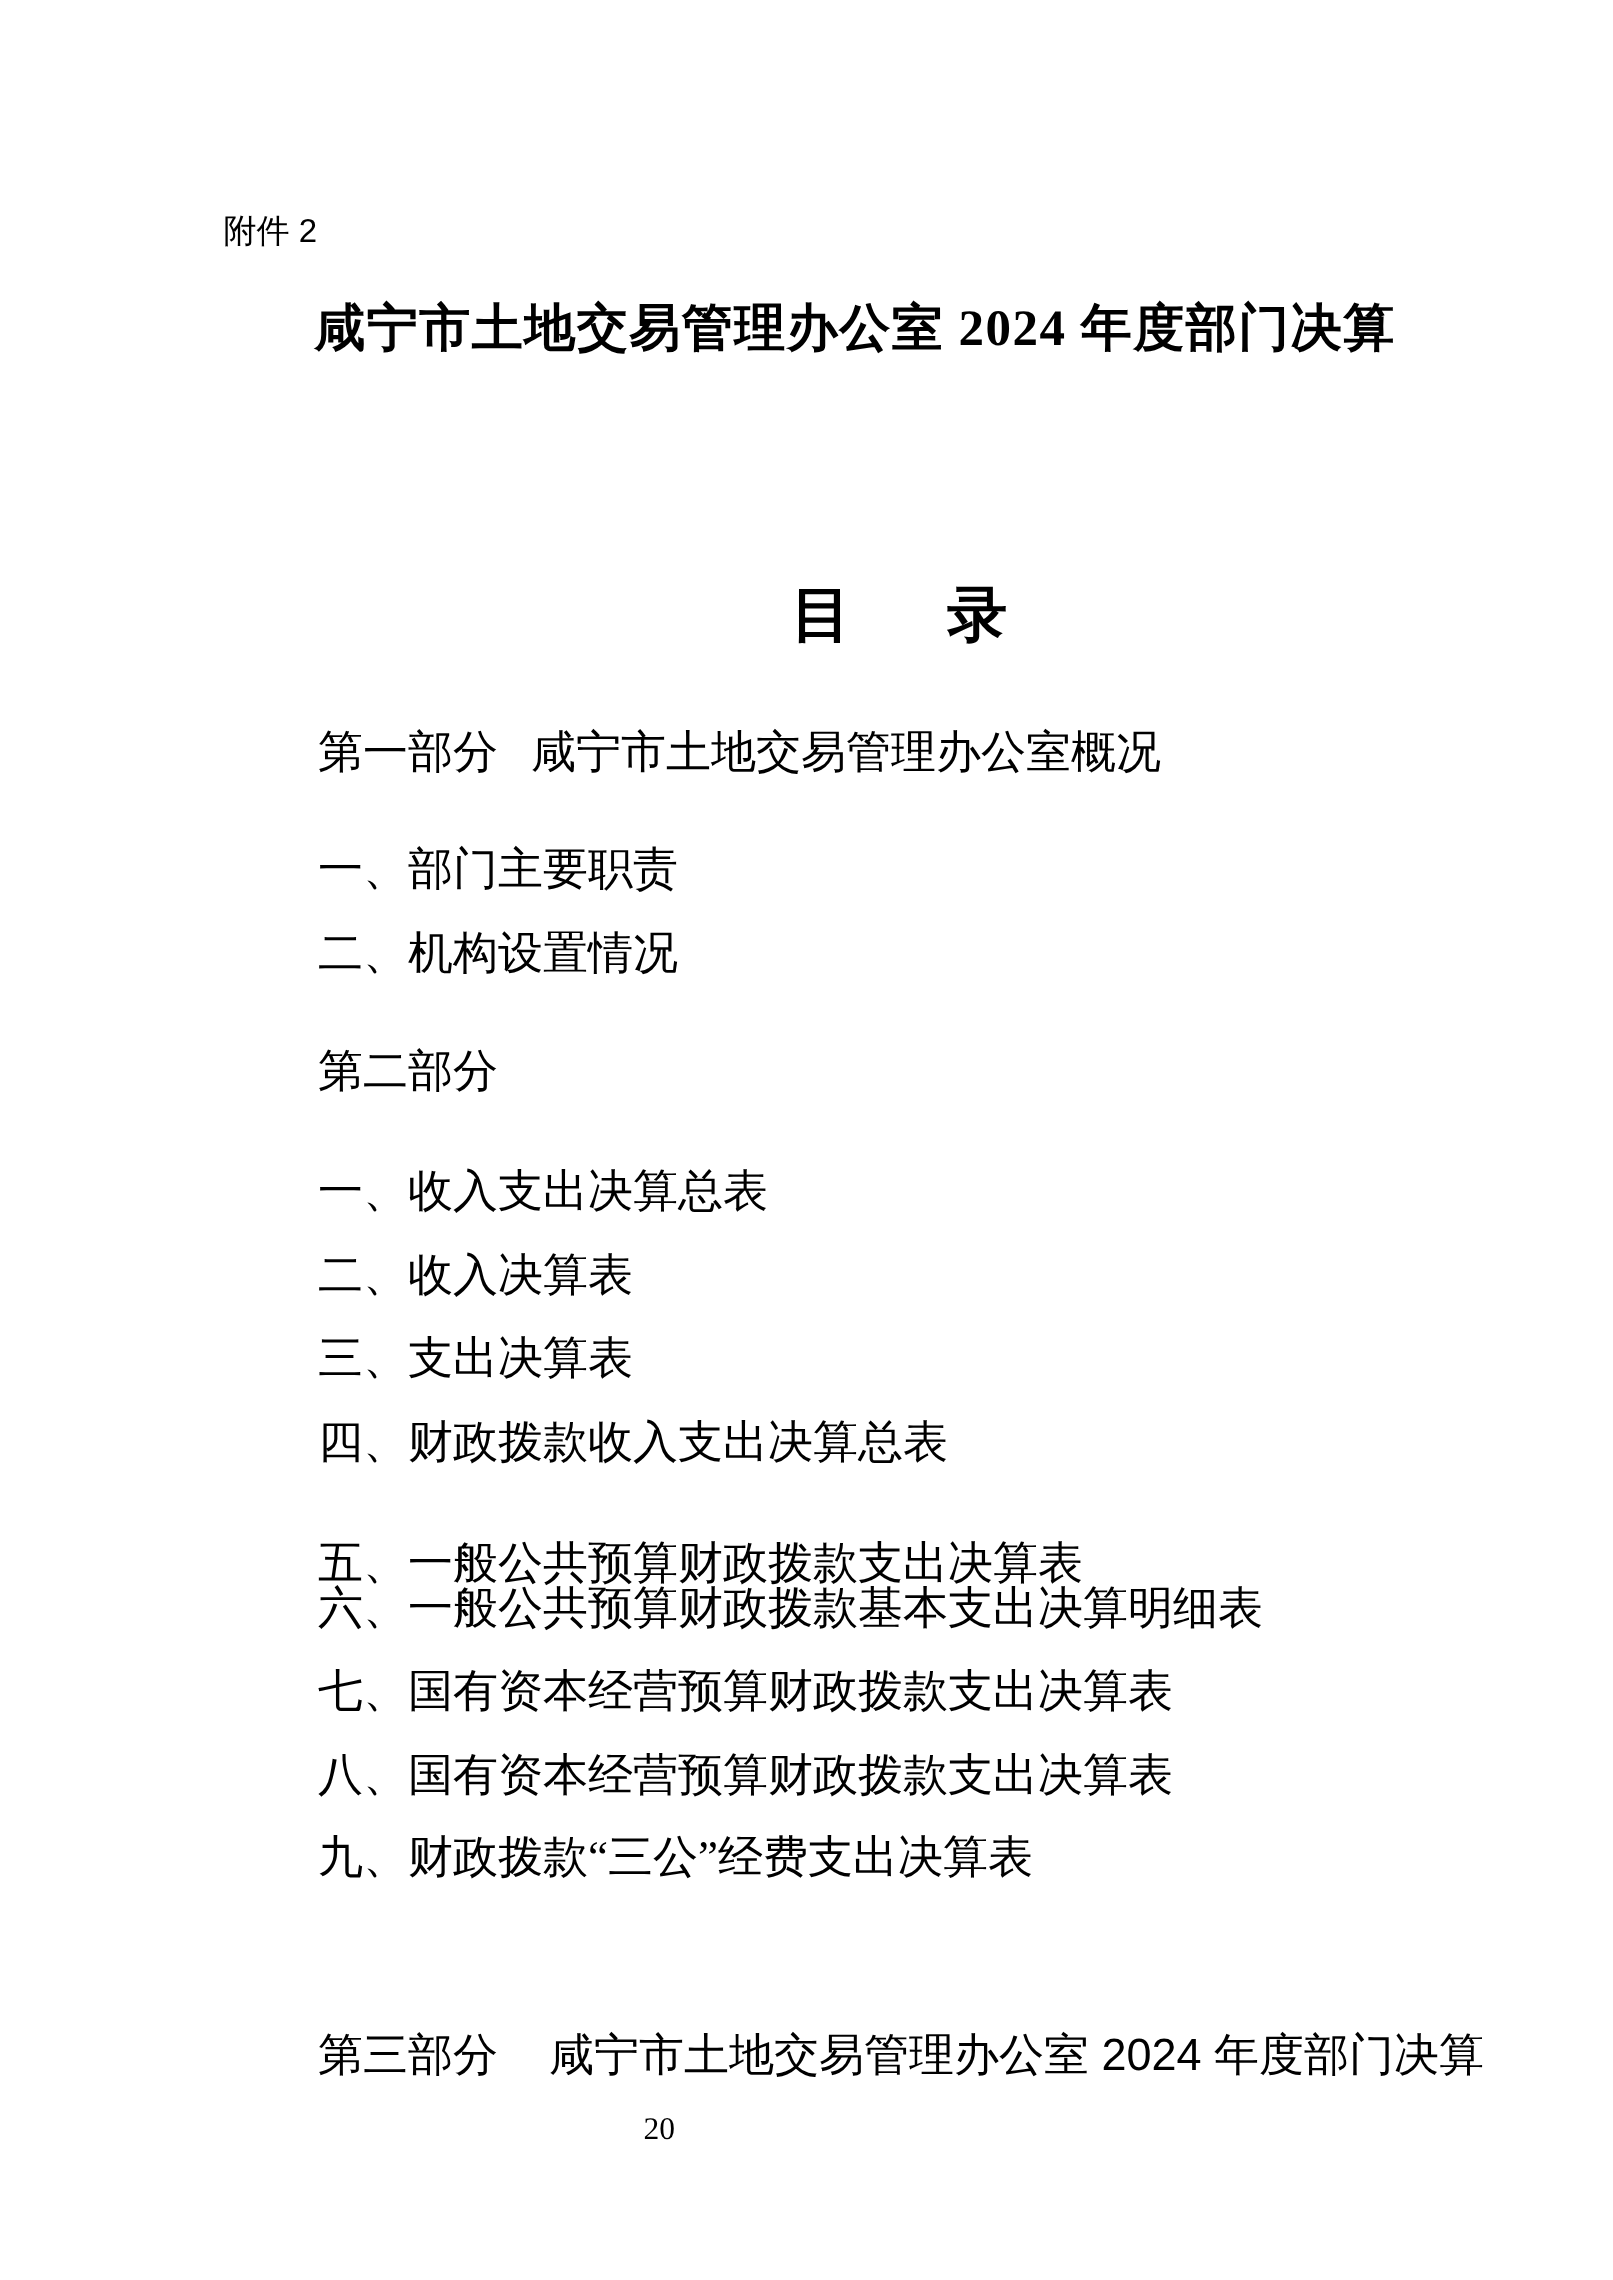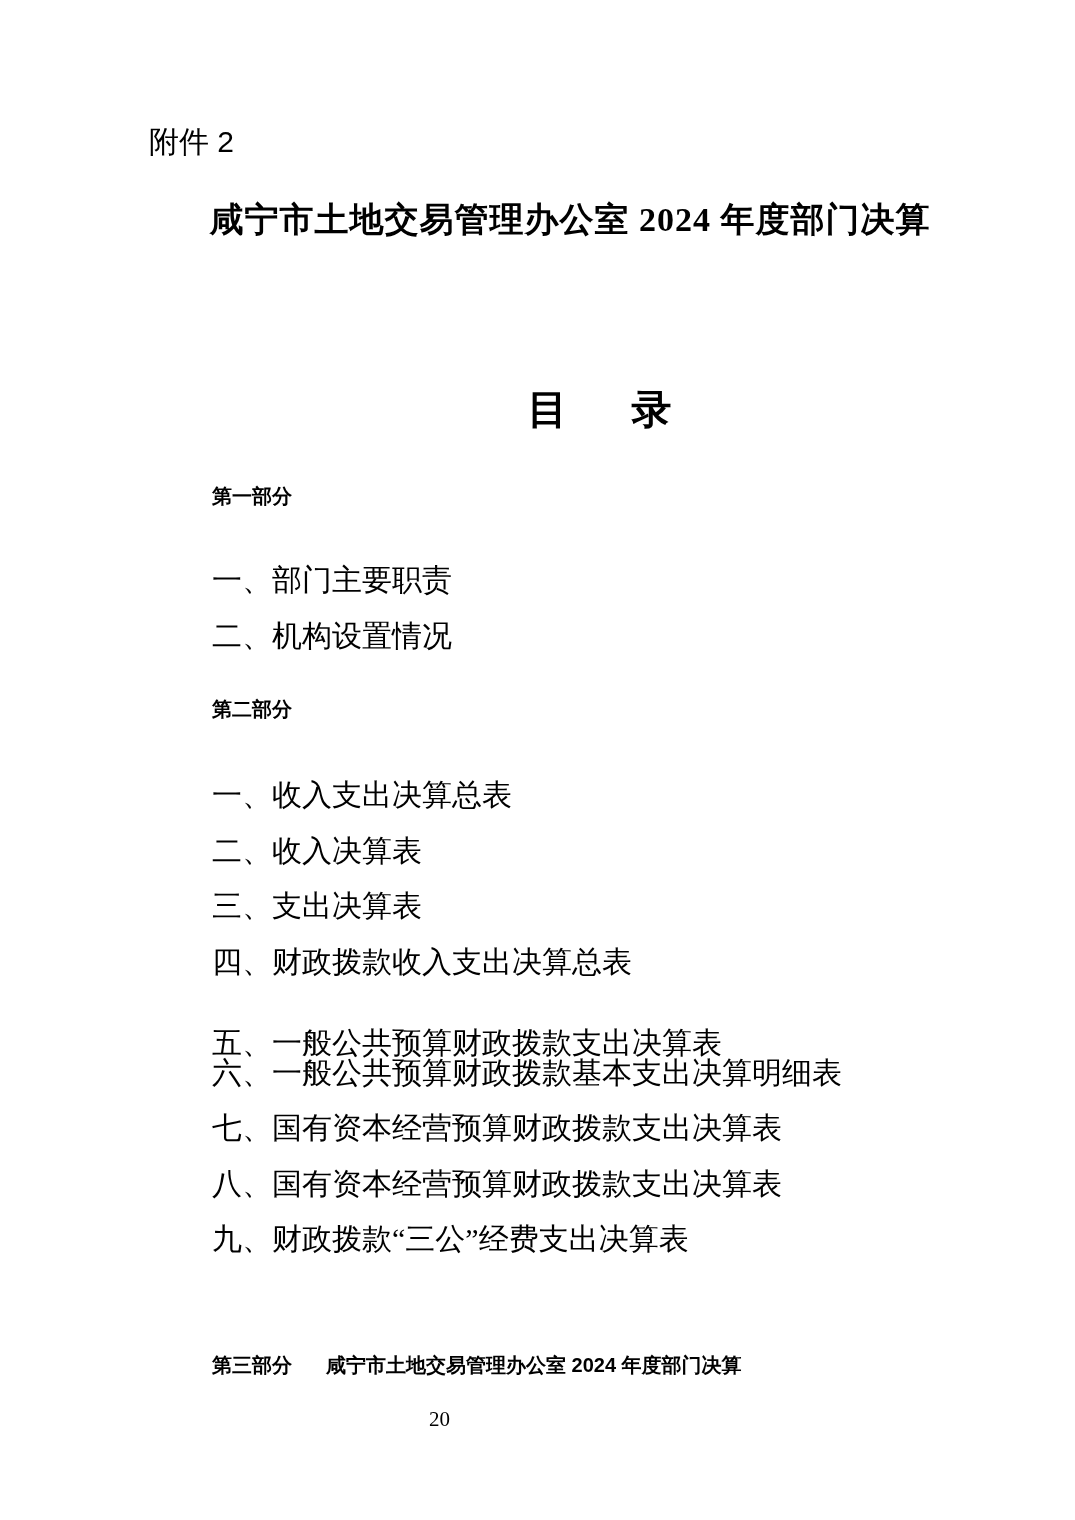--- a/index.html
+++ b/index.html
@@ -15,23 +15,23 @@
     overflow: hidden;
     font-family: "Liberation Serif", "DejaVu Serif", serif;
   }
   .line {
     position: absolute;
     white-space: nowrap;
     line-height: 1.2;
   }
   
   .attachment {
-    top: 124px;
+    top: 141px;
     left: 149px;
-    font-size: 30px;
+    font-size: 22px;
     font-family: "Liberation Sans", "DejaVu Sans", sans-serif;
   }
   
   .doc-title {
     top: 200px;
     left: 0;
     width: 1140px;
     text-align: center;
     font-size: 34px;
     font-weight: 700;
@@ -48,22 +48,22 @@
     gap: 64px;
     transform: translateX(62px);
     font-size: 40px;
     font-weight: 700;
     font-family: "Liberation Serif", "DejaVu Serif", serif;
   }
   
   .section-heading {
     left: 212px;
     display: flex;
-    font-size: 20px;
-    font-weight: 700;
+    font-size: 30px;
+    font-weight: 400;
     font-family: "Liberation Sans", "DejaVu Sans", sans-serif;
   }
   .section-heading.part1 { top: 484px; }
   .section-heading.part1 .gap { width: 22px; }
   .section-heading.part2 { top: 697px; }
   .section-heading.part2 .gap { width: 22px; }
   .section-heading.part3 { top: 1353px; text-align: center; }
   .section-heading.part3 .gap { width: 34px; }
   
   .toc-item {
@@ -100,20 +100,21 @@
 <div class="line doc-title">咸宁市土地交易管理办公室 2024 年度部门决算</div>
 
 <div class="line toc-title">
   <span>目</span>
   <span>录</span>
 </div>
 
 <div class="line section-heading part1">
   <span>第一部分</span>
   <span class="gap"></span>
+  <span>咸宁市土地交易管理办公室概况</span>
 </div>
 
 <div class="line toc-item p1-i0">一、部门主要职责</div>
 <div class="line toc-item p1-i1">二、机构设置情况</div>
 
 <div class="line section-heading part2">
   <span>第二部分</span>
   <span class="gap"></span>
 </div>
 

